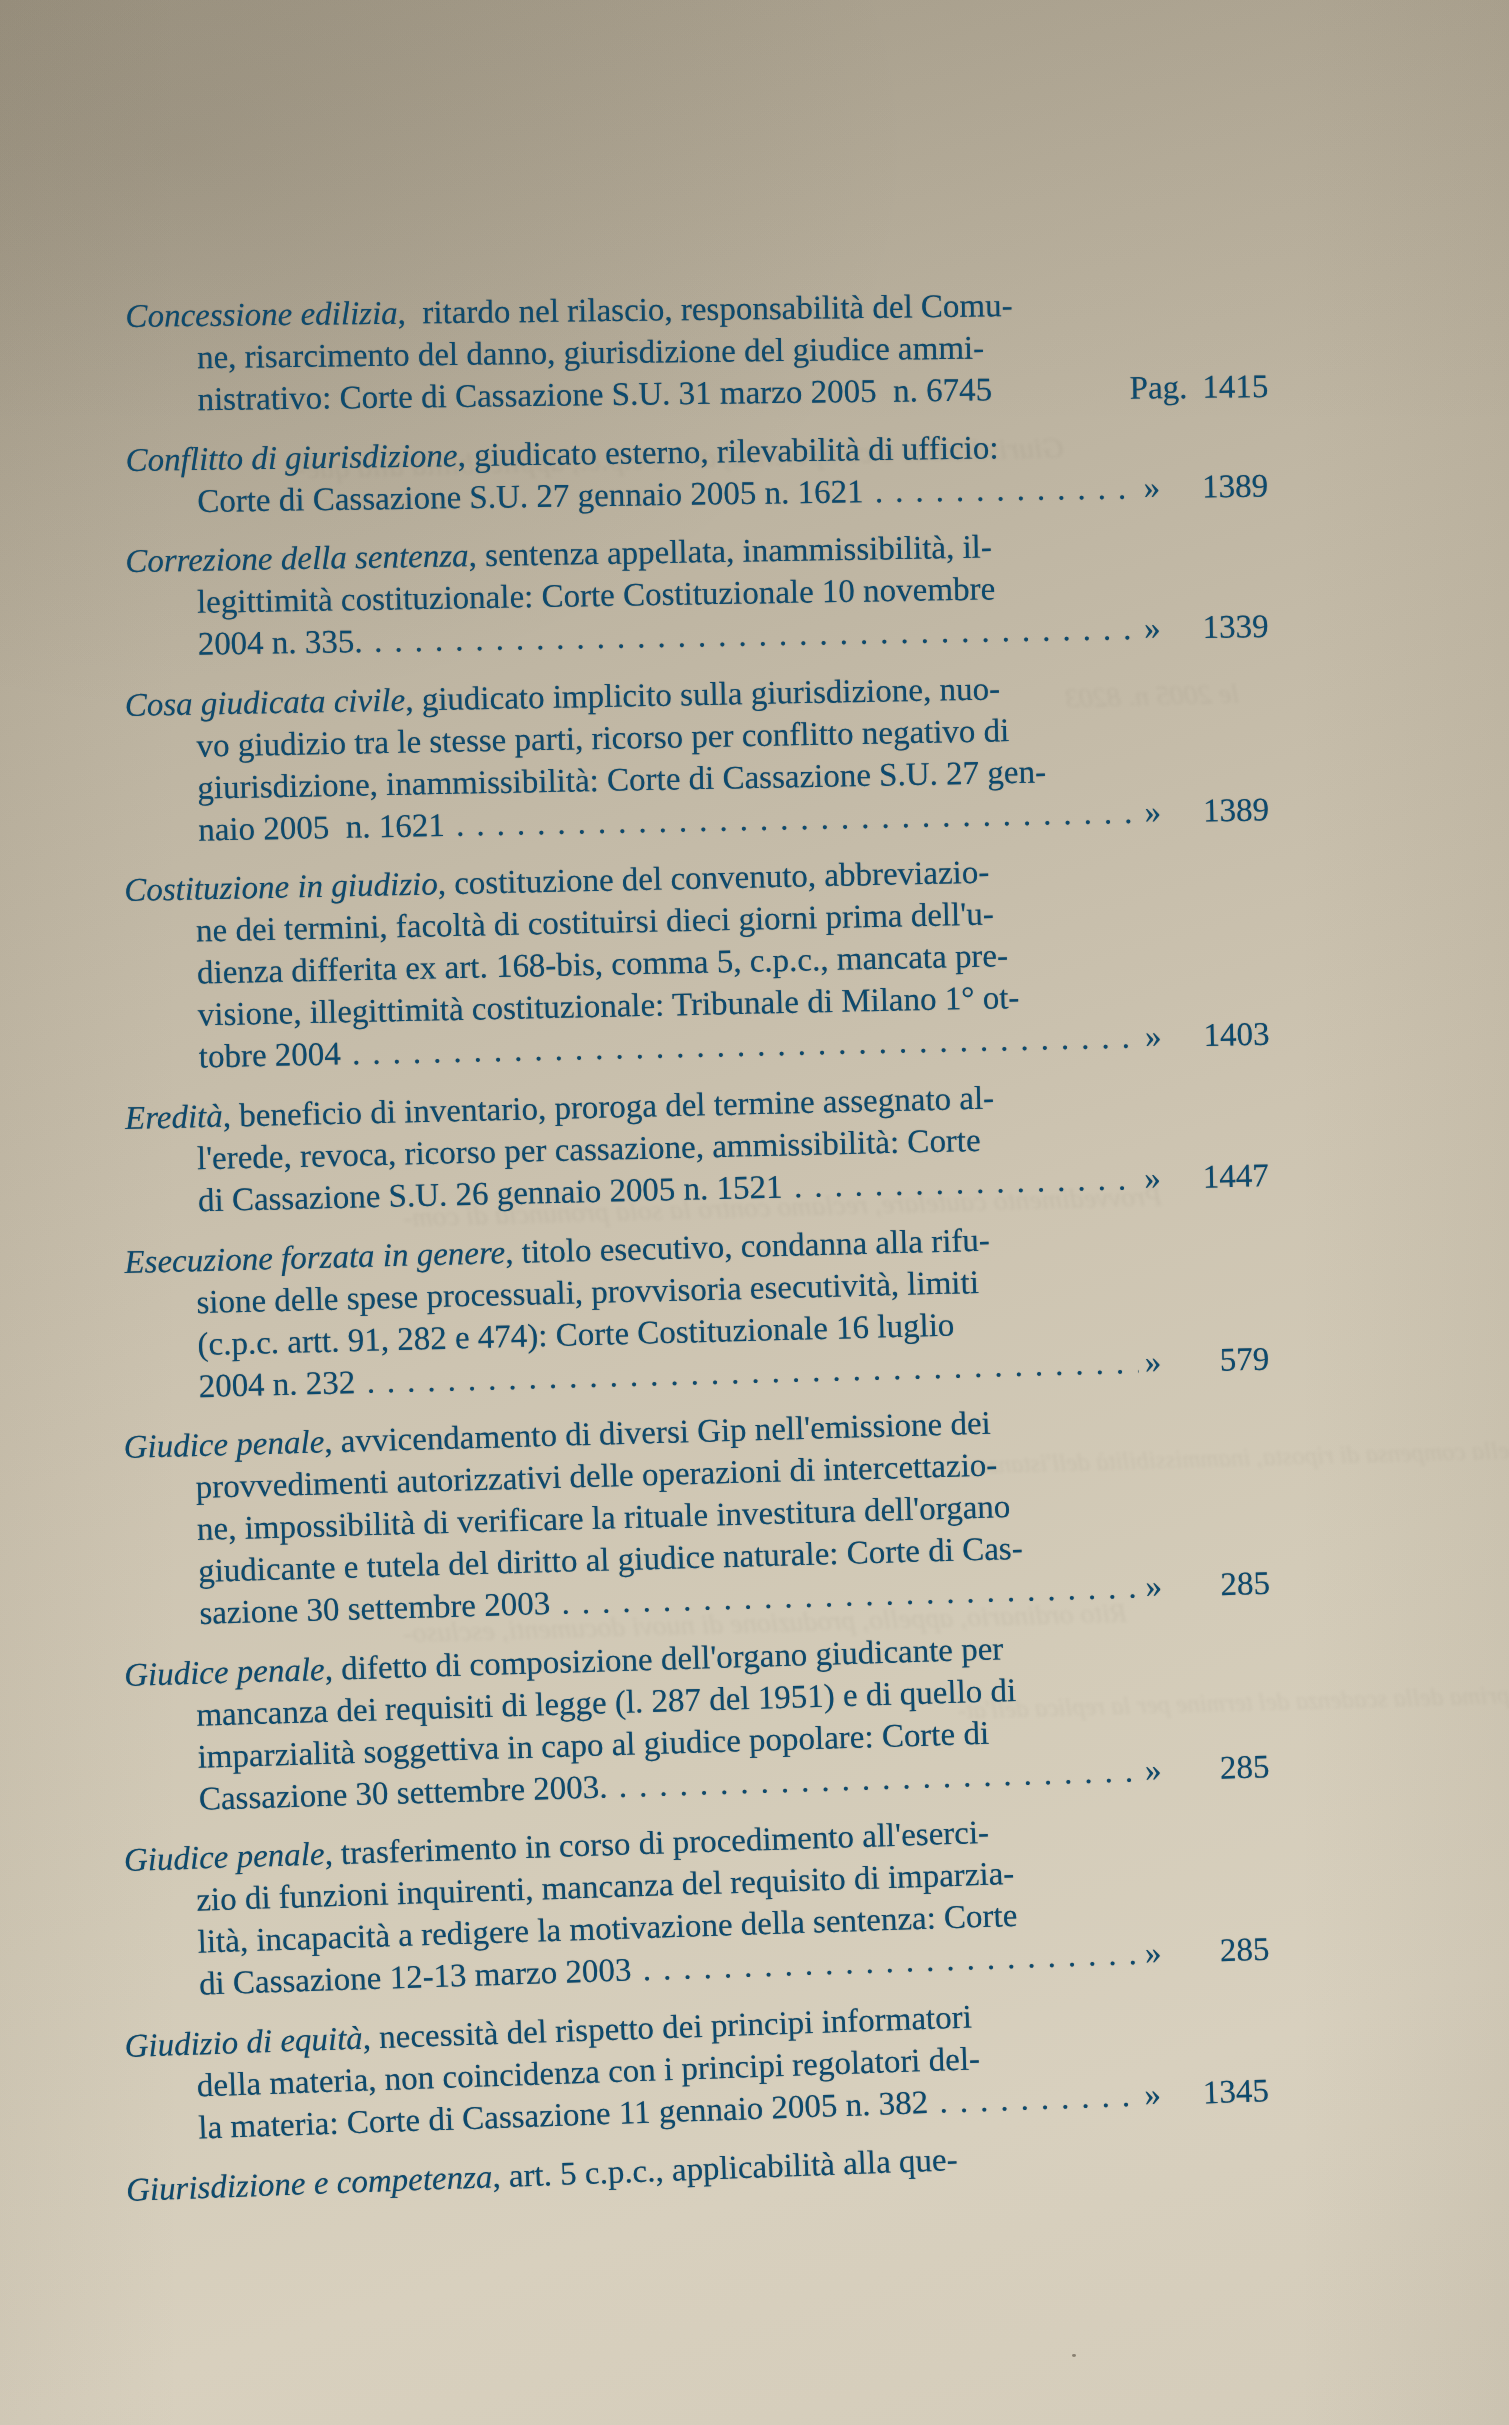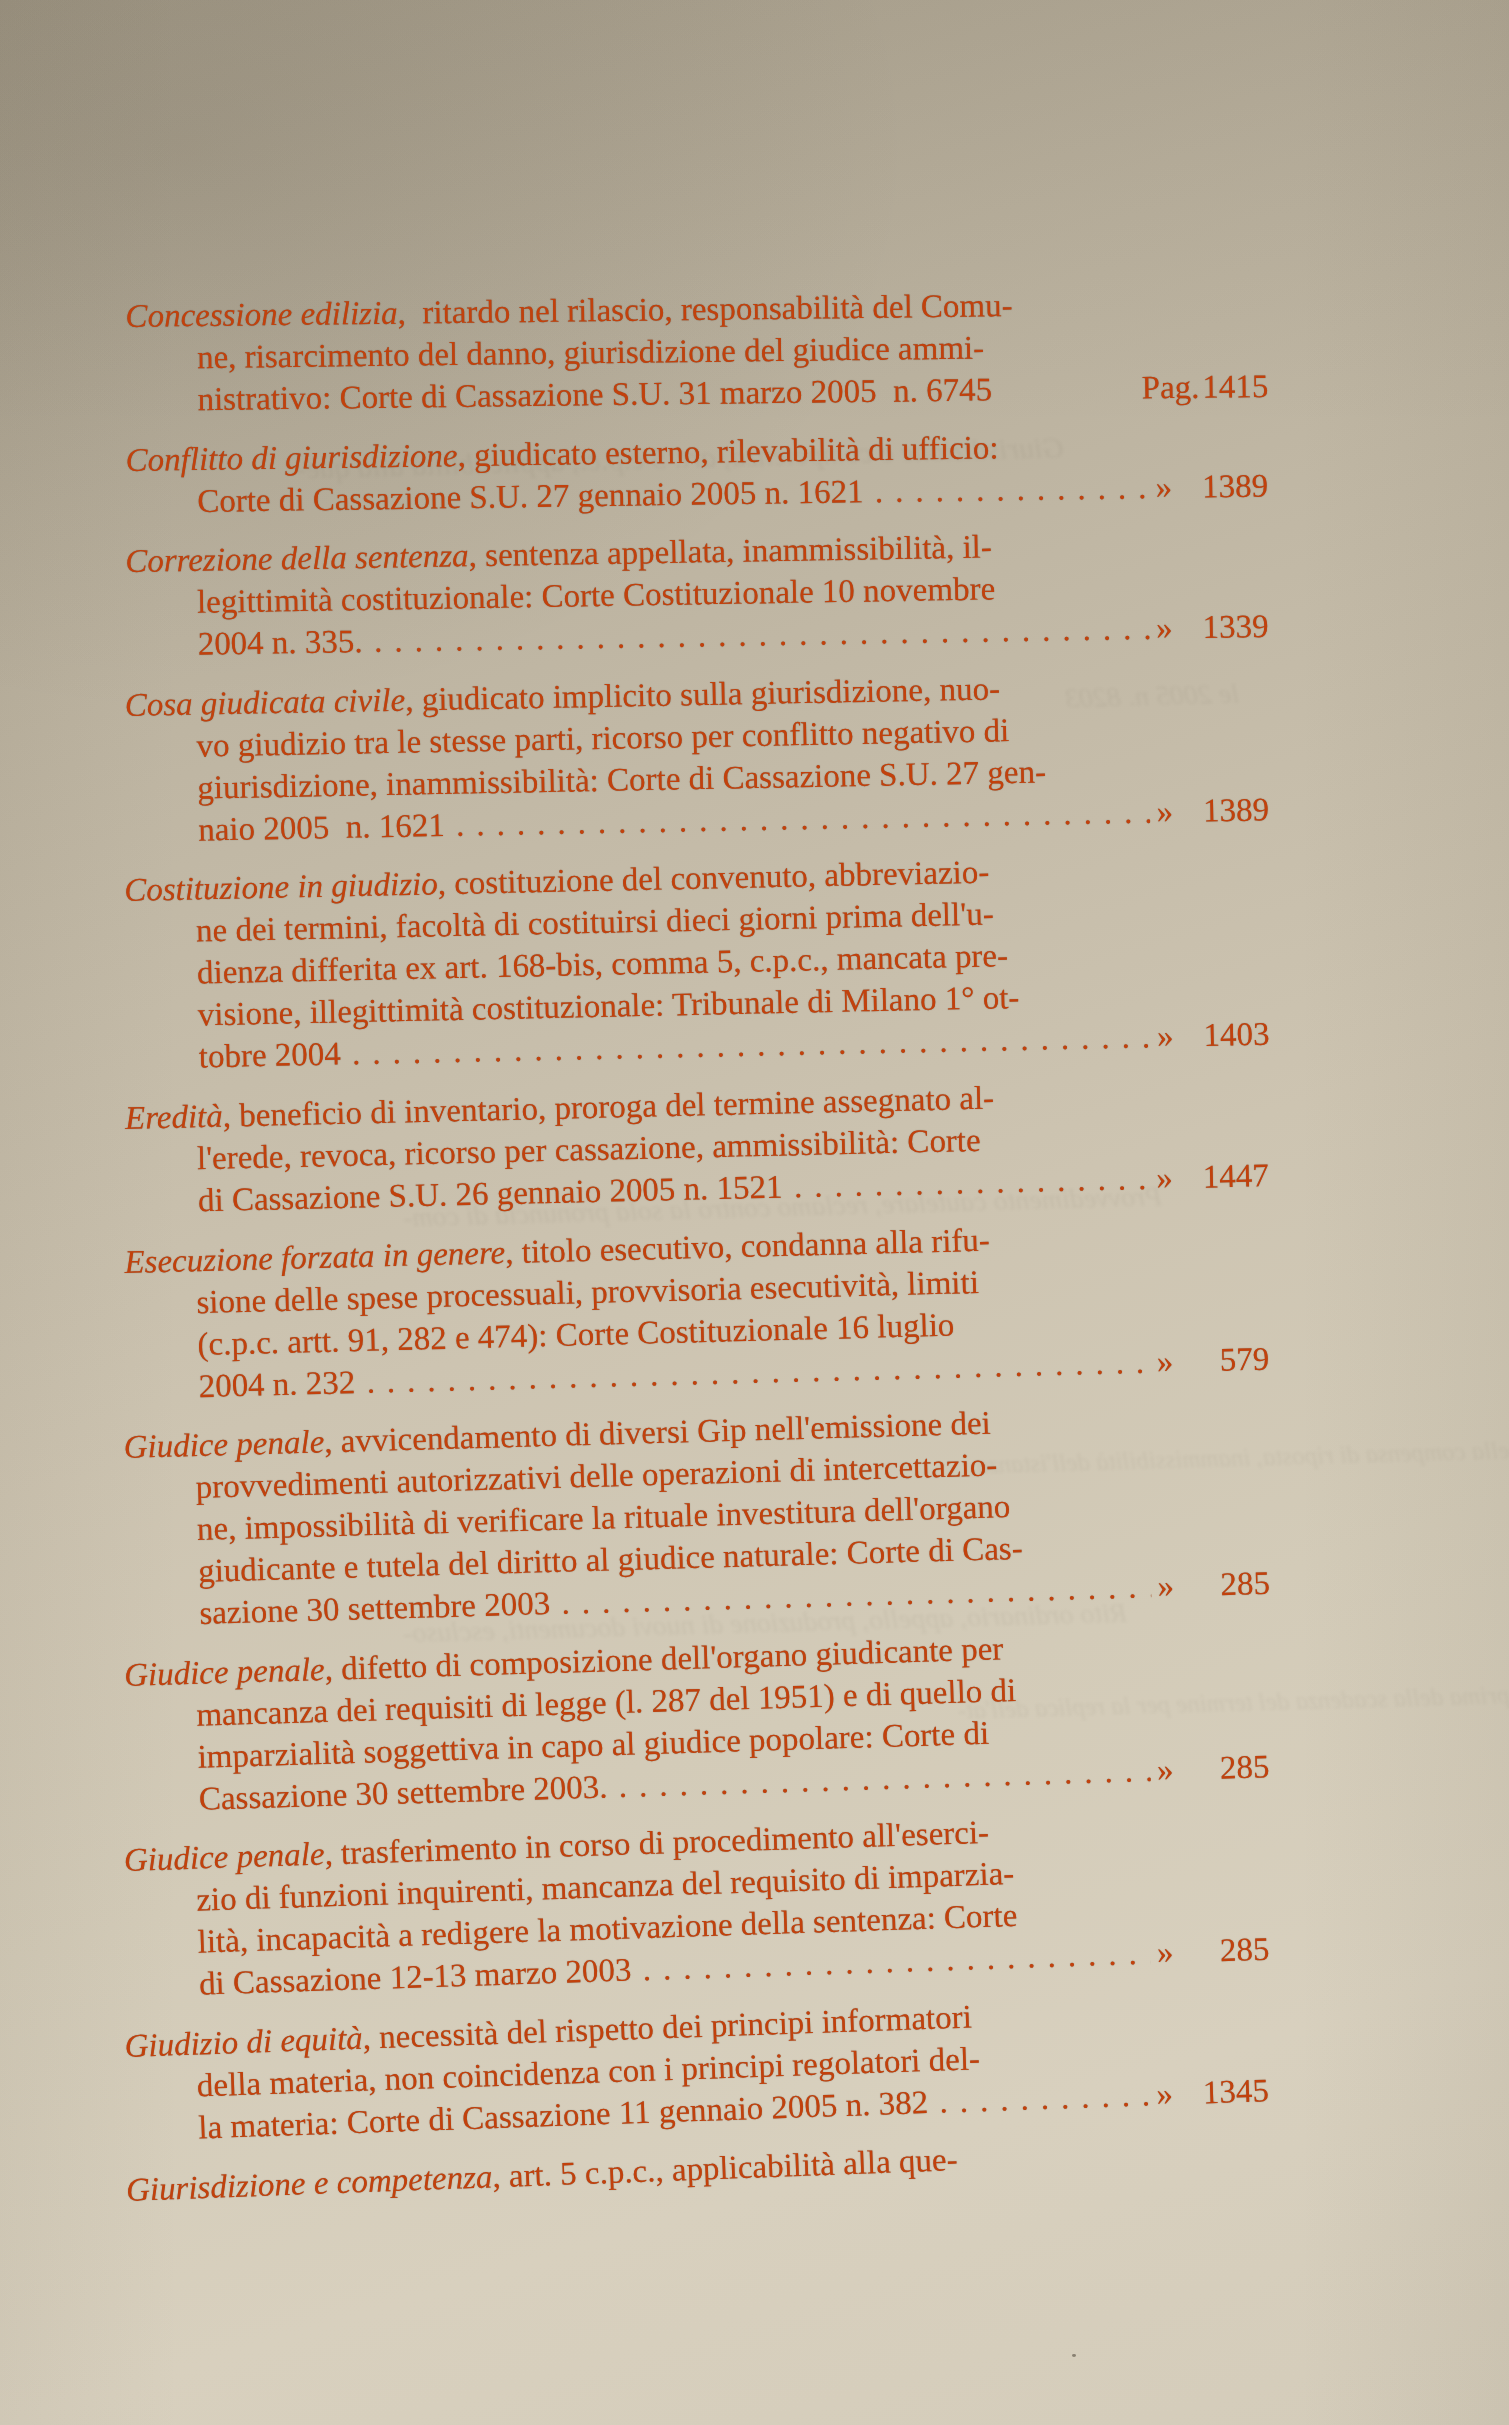--- a/index.html
+++ b/index.html
@@ -30,21 +30,21 @@
     background:
       radial-gradient(ellipse 1134px 882px at 12% 6%, rgba(40,34,24,0.10), rgba(0,0,0,0) 65%),
       linear-gradient(to right, rgba(60,50,35,0.05), rgba(0,0,0,0) 12%, rgba(0,0,0,0) 86%, rgba(80,70,50,0.07)),
       linear-gradient(to bottom, rgba(50,42,30,0.06), rgba(0,0,0,0) 18%);
   }
   .toc {
     position: absolute;
     left: 126px;
     top: 295px;
     width: 1142px;
-    color: #c2410c;
+    color: #0c4a6e;
     font-size: 33px;
     line-height: 42px;
     text-shadow: 0 0 1px rgba(47,40,30,0.5);
   }
   .entry {
     padding-left: 71px;
     transform-origin: 0 50%;
   }
   .entry + .entry { margin-top: 17.6px; }
   .line {
@@ -61,21 +61,21 @@
   .last-text { flex: 0 0 auto; }
   .leader {
     flex: 1 1 auto;
     overflow: hidden;
     white-space: nowrap;
     margin: 0 6.3px 0 11.3px;
     letter-spacing: 12px;
     min-width: 0;
   }
   .ref { flex: 0 0 auto; display: inline-flex; align-items: baseline; }
-  .ref .mark { margin-right: 3px; font-family: Liberation Serif, serif; }
+  .ref .mark { margin-right: 15px; font-family: Liberation Serif, serif; }
   .ref .num { min-width: 93px; text-align: right; display: inline-block; }
   .ref.tight .num { min-width: 0; text-align: center; }
   .ghost {
     position: absolute;
     color: #5f5748;
     opacity: 0.075;
     filter: blur(1.6px);
     transform: scaleX(-1) rotate(1.6deg);
     white-space: nowrap;
     font-style: italic;

